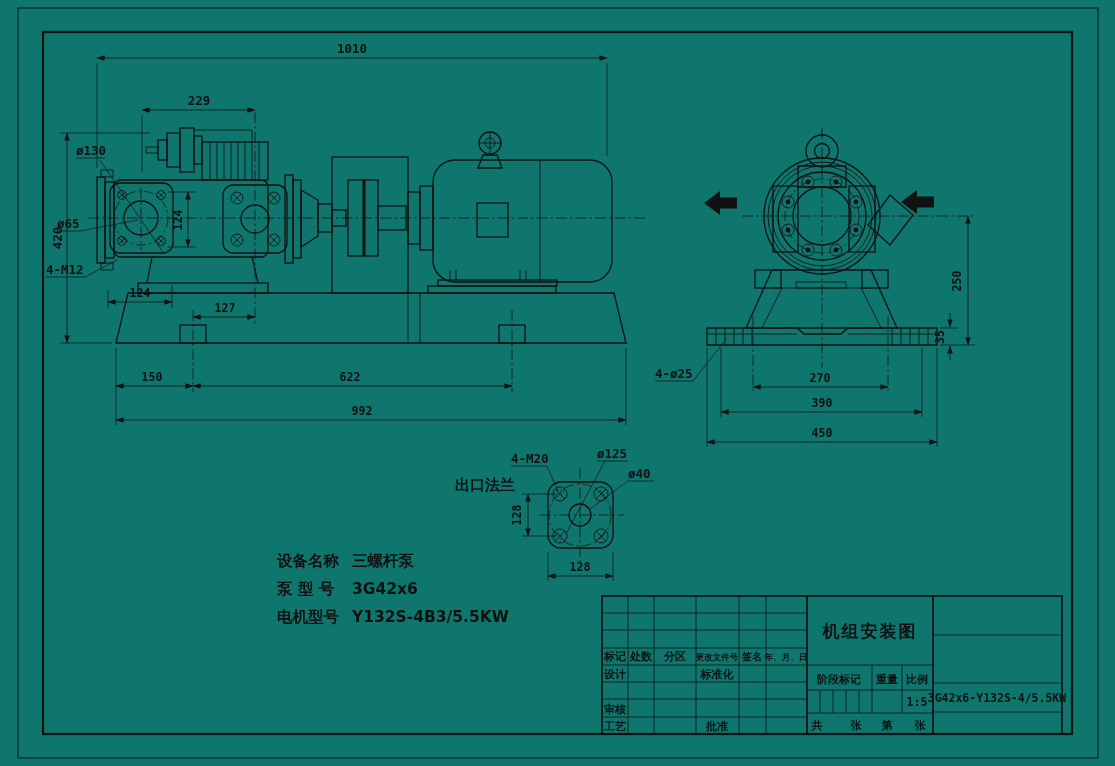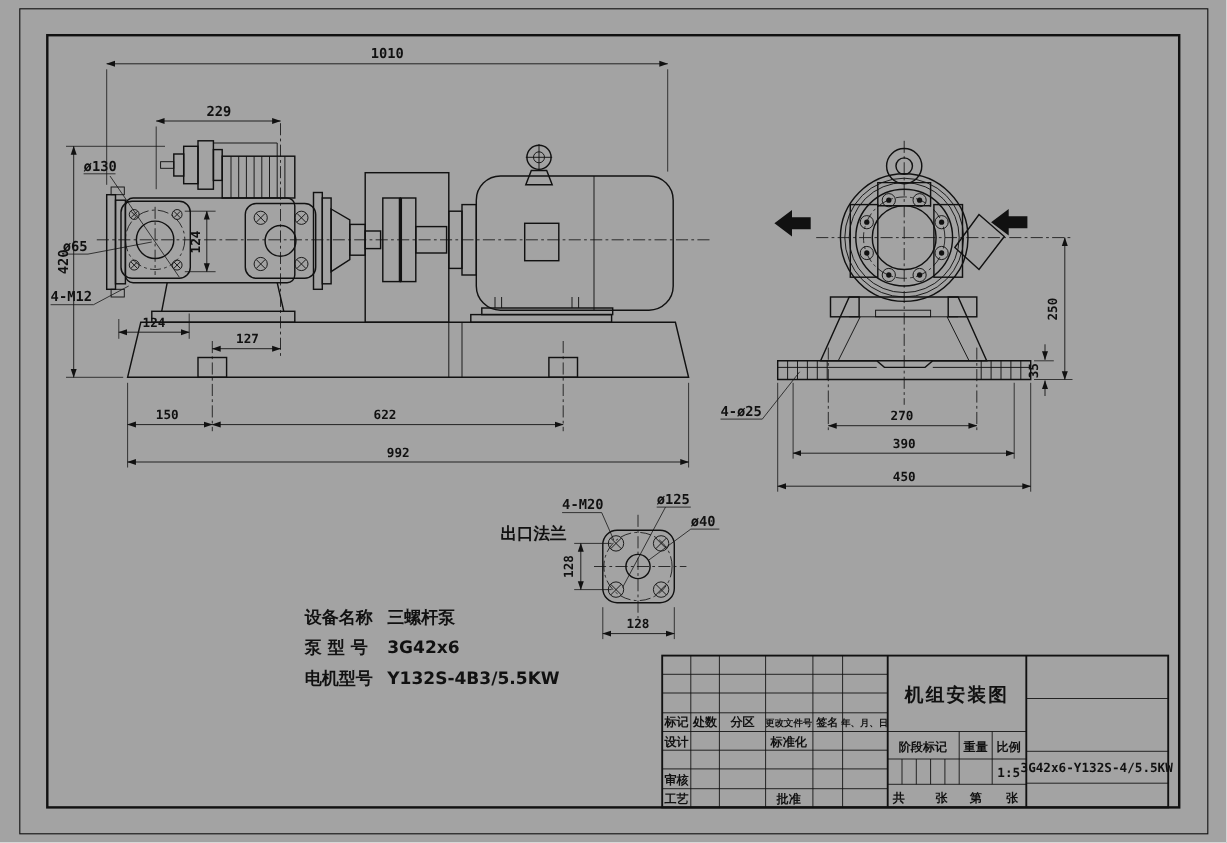--- a/index.html
+++ b/index.html
@@ -1,16 +1,16 @@
 <!DOCTYPE html>
 <html><head>
 <meta charset="utf-8">
 <style>
   html,body{margin:0;padding:0;background:#ffffff;}
-  .sheet{width:1115px;height:766px;position:relative;background:#a3a3a3;overflow:hidden;}
+  .sheet{width:1115px;height:766px;position:relative;background:#0f766e;overflow:hidden;}
   svg{display:block;font-family:"DejaVu Sans","Liberation Sans",sans-serif;}
   text{fill:#111;}
   .dim{font-family:"DejaVu Sans Mono","Liberation Mono",monospace;font-size:12.5px;font-weight:700;}
   .dims{font-family:"DejaVu Sans Mono","Liberation Mono",monospace;font-size:11.5px;font-weight:700;}
   .cjk{font-weight:700;}
   .outline{stroke:#111;stroke-width:1.3;fill:none;}
   .thin{stroke:#111;stroke-width:0.85;fill:none;}
   .dimline{stroke:#111;stroke-width:0.8;fill:none;}
   .ext{stroke:#111;stroke-width:0.7;fill:none;}
   .cl{stroke:#111;stroke-width:0.75;fill:none;stroke-dasharray:11 3 2.5 3;}

